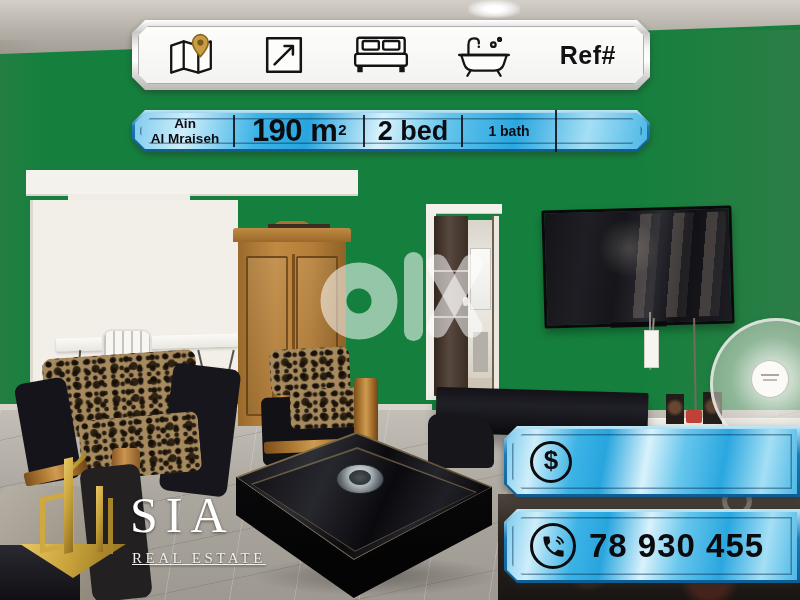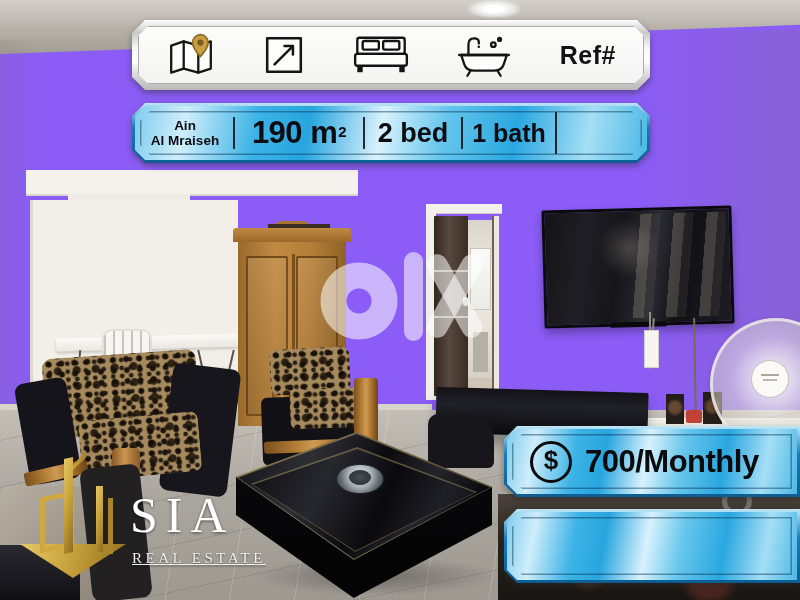--- a/index.html
+++ b/index.html
@@ -1,16 +1,16 @@
 <!DOCTYPE html>
 <html><head>
 <meta charset="utf-8">
 <style>
   html,body{margin:0;padding:0;background:#1a1a1a;}
-  #stage{position:relative;width:800px;height:600px;overflow:hidden;background:#8b5cf6;
+  #stage{position:relative;width:800px;height:600px;overflow:hidden;background:#15803d;
          font-family:"Liberation Sans",sans-serif;}
   #stage *{box-sizing:border-box;}
   .ab{position:absolute;}
 
   
   .fabric{background-color:#a68a5e;background-image:
     radial-gradient(circle, rgba(22,15,8,.95) 0 2.5px, transparent 3.5px),
     radial-gradient(circle, rgba(34,24,12,.9) 0 3.5px, transparent 4.6px),
     radial-gradient(circle, rgba(16,11,6,.85) 0 1.8px, transparent 2.8px);
     background-size:13px 11px,19px 16px,9px 8px;background-position:0 0,6px 5px,3px 2px;}
@@ -167,28 +167,28 @@
   .blue-frame{left:0;top:0;right:0;bottom:0;background:linear-gradient(180deg,#bfe7f7,#1b7ab8 40%,#0d5d93);}
   .blue-fill{left:3px;top:3px;right:3px;bottom:3px;
     background:linear-gradient(100deg,#7fccee 0%,#cfeefa 10%,#3cb3e6 24%,#28a5de 34%,#d9f2fc 48%,#66c6ec 60%,#2aa7e0 74%,#a5dff5 88%,#4cb8e6 100%);}
   .pinline{left:8px;top:8px;right:8px;bottom:8px;box-shadow:inset 0 0 0 1.5px rgba(6,45,80,.45);}
 
   .plq-features{left:132px;top:20px;width:518px;height:70px;}
   .feat-row{left:8px;top:8px;right:8px;bottom:8px;display:flex;align-items:center;
     justify-content:space-between;padding:0 26px;}
   .ref-label{font-size:25px;font-weight:800;color:#121214;letter-spacing:.5px;}
 
-  .plq-details{left:132px;top:103px;width:518px;height:60px;}
+  .plq-details{left:132px;top:110px;width:518px;height:42px;}
   .det-row{left:5px;top:5px;right:5px;bottom:5px;display:flex;align-items:center;}
   .det-cell{display:flex;align-items:center;justify-content:center;color:#0c0c10;font-weight:800;height:100%;}
   .c-loc{width:96px;font-size:13.5px;line-height:1.12;text-align:center;font-weight:700;}
   .c-area{width:128px;font-size:31px;letter-spacing:-.5px;}
   .c-area sup{font-size:15px;margin-left:1px;transform:translateY(-2px);}
   .c-bed{width:96px;font-size:27px;}
-  .c-bath{width:92px;font-size:25px;text-align:right;}
+  .c-bath{width:92px;font-size:14px;text-align:right;}
   .c-ref{flex:1;font-size:17.5px;letter-spacing:.3px;}
   .vdiv{width:2px;height:32px;background:rgba(10,10,14,.85);}
   .vdiv-tall{height:42px;}
 
   .plq-price{left:504px;top:426px;width:296px;height:71px;}
   .plq-phone{left:504px;top:509px;width:296px;height:74px;}
   .side-row{left:6px;top:6px;right:4px;bottom:6px;display:flex;align-items:center;padding-left:20px;gap:13px;}
   .coin{width:42px;height:42px;border:3.2px solid #0c0c0e;border-radius:50%;display:flex;align-items:center;
     justify-content:center;font-size:26px;font-weight:800;color:#0c0c0e;padding-bottom:2px;flex:0 0 auto;}
   .pcircle{width:46px;height:46px;border:3.2px solid #0c0c0e;border-radius:50%;display:flex;align-items:center;
@@ -379,28 +379,37 @@
       <div class="vdiv vdiv-tall"></div>
     </div>
   </div>
 
   <div class="ab plq plq-price">
     <div class="ab blue-frame cham-left"></div>
     <div class="ab blue-fill cham-left-s"></div>
     <div class="ab pinline cham-left-s"></div>
     <div class="ab side-row">
       <div class="coin">$</div>
-      <span class="amount">700/Monthly</span>
     </div>
   </div>
 
   <div class="ab plq plq-phone">
     <div class="ab blue-frame cham-left"></div>
     <div class="ab blue-fill cham-left-s"></div>
     <div class="ab pinline cham-left-s"></div>
+    <div class="ab side-row">
+      <div class="pcircle">
+        <svg width="27" height="27" viewBox="0 0 24 24">
+          <path fill="#0c0c0e" d="M6.62 10.79c1.44 2.83 3.76 5.14 6.59 6.59l2.2-2.2c.27-.27.67-.36 1.02-.24 1.12.37 2.33.57 3.57.57.55 0 1 .45 1 1V20c0 .55-.45 1-1 1-9.39 0-17-7.61-17-17 0-.55.45-1 1-1h3.5c.55 0 1 .45 1 1 0 1.25.2 2.45.57 3.57.11.35.03.74-.25 1.02l-2.2 2.2z"></path>
+          <path fill="none" stroke="#0c0c0e" stroke-width="1.6" stroke-linecap="round" d="M14.8 6.8a5 5 0 0 1 2.9 2.9"></path>
+          <path fill="none" stroke="#0c0c0e" stroke-width="1.6" stroke-linecap="round" d="M15.8 3.8a8.2 8.2 0 0 1 4.7 4.7"></path>
+        </svg>
+      </div>
+      <span class="number">78 930 455</span>
+    </div>
   </div>
 
   <div class="ab sia">
     <div class="ab sia-mark">
       <div class="ab sia-base gold"></div>
       <div class="ab sia-outline"></div>
       <div class="ab sia-cap gold"></div>
       <div class="ab sia-tower gold"></div>
       <div class="ab sia-bar1 gold"></div>
       <div class="ab sia-bar2"></div>

